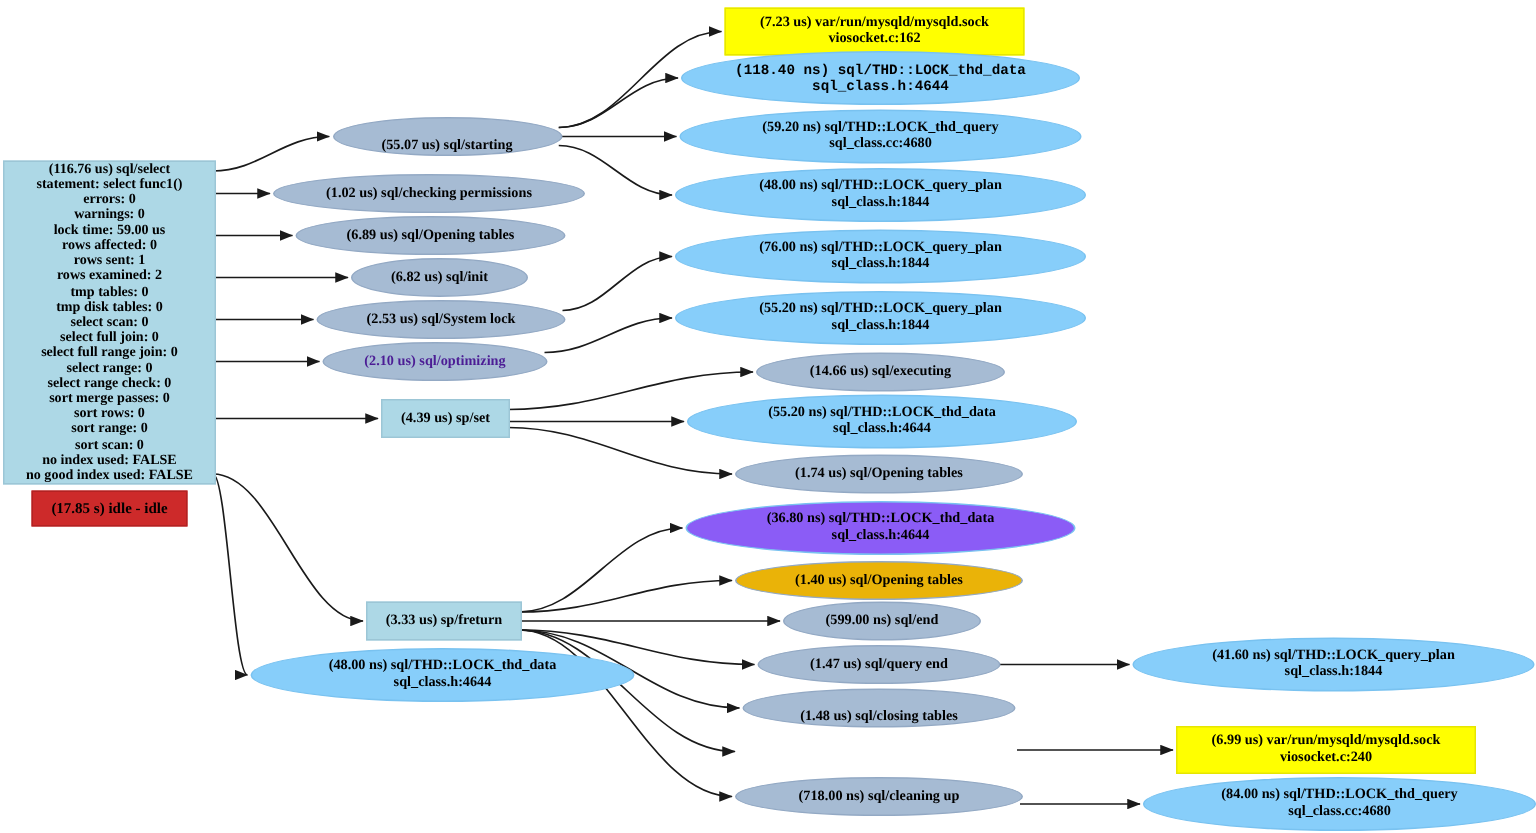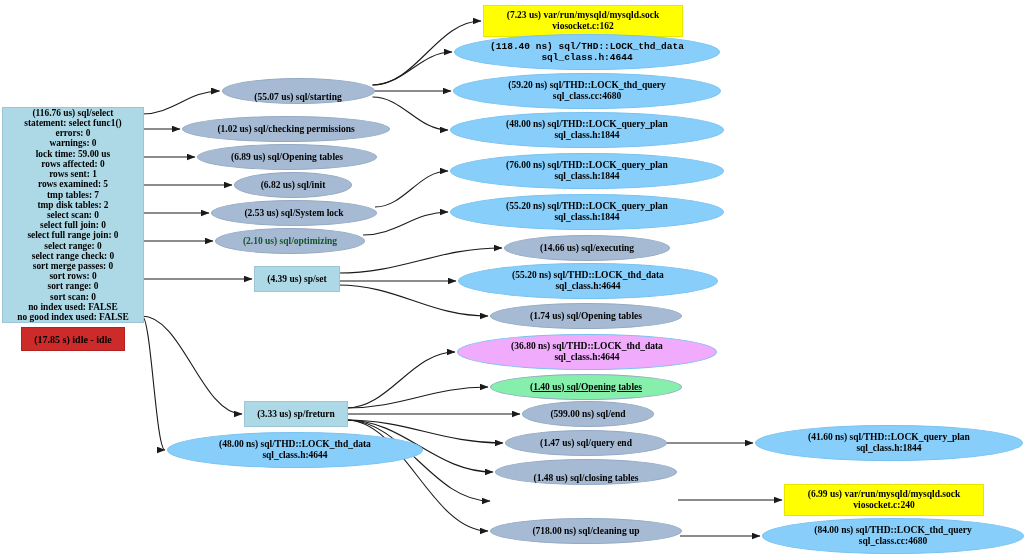--- a/index.html
+++ b/index.html
@@ -81,23 +81,23 @@
       <path data-name="edge-sql-cleaning-up--lock-thd-query-4680-b" fill="none" stroke="#1a1a1a" stroke-width="1.1" marker-end="url(#arrow)" d="M680,536 C712,536 728,536 760,536"></path>
     </svg>
     <div class="node box statement" data-name="node-sql-select" style="left: 2px; top: 107px; width: 142px; height: 216px; background: rgb(173, 216, 230); border-color: rgb(156, 198, 214); color: rgb(0, 0, 0);">
       <span class="line" data-name="node-label">(116.76 us) sql/select</span>
       <span class="line" data-name="node-label">statement: select func1()</span>
       <span class="line" data-name="node-label">errors: 0</span>
       <span class="line" data-name="node-label">warnings: 0</span>
       <span class="line" data-name="node-label">lock time: 59.00 us</span>
       <span class="line" data-name="node-label">rows affected: 0</span>
       <span class="line" data-name="node-label">rows sent: 1</span>
-      <span class="line" data-name="node-label">rows examined: 5</span>
-      <span class="line" data-name="node-label">tmp tables: 7</span>
-      <span class="line" data-name="node-label">tmp disk tables: 2</span>
+      <span class="line" data-name="node-label">rows examined: 2</span>
+      <span class="line" data-name="node-label">tmp tables: 0</span>
+      <span class="line" data-name="node-label">tmp disk tables: 0</span>
       <span class="line" data-name="node-label">select scan: 0</span>
       <span class="line" data-name="node-label">select full join: 0</span>
       <span class="line" data-name="node-label">select full range join: 0</span>
       <span class="line" data-name="node-label">select range: 0</span>
       <span class="line" data-name="node-label">select range check: 0</span>
       <span class="line" data-name="node-label">sort merge passes: 0</span>
       <span class="line" data-name="node-label">sort rows: 0</span>
       <span class="line" data-name="node-label">sort range: 0</span>
       <span class="line" data-name="node-label">sort scan: 0</span>
       <span class="line" data-name="node-label">no index used: FALSE</span>
@@ -114,21 +114,21 @@
     </div>
     <div class="node ellipse stage" data-name="node-sql-opening-tables-1" style="left: 197px; top: 144px; width: 180px; height: 26px; background: rgb(166, 187, 211); border-color: rgb(147, 169, 196); color: rgb(0, 0, 0);">
       <span class="line" data-name="node-label">(6.89 us) sql/Opening tables</span>
     </div>
     <div class="node ellipse stage" data-name="node-sql-init" style="left: 234px; top: 172px; width: 118px; height: 26px; background: rgb(166, 187, 211); border-color: rgb(147, 169, 196); color: rgb(0, 0, 0);">
       <span class="line" data-name="node-label">(6.82 us) sql/init</span>
     </div>
     <div class="node ellipse stage" data-name="node-sql-system-lock" style="left: 211px; top: 200px; width: 166px; height: 26px; background: rgb(166, 187, 211); border-color: rgb(147, 169, 196); color: rgb(0, 0, 0);">
       <span class="line" data-name="node-label">(2.53 us) sql/System lock</span>
     </div>
-    <div class="node ellipse stage" data-name="node-sql-optimizing" style="left: 215px; top: 228px; width: 150px; height: 26px; background: rgb(166, 187, 211); border-color: rgb(147, 169, 196); color: #14532d;">
+    <div class="node ellipse stage" data-name="node-sql-optimizing" style="left: 215px; top: 228px; width: 150px; height: 26px; background: rgb(166, 187, 211); border-color: rgb(147, 169, 196); color: #4c1d95;">
       <span class="line" data-name="node-label">(2.10 us) sql/optimizing</span>
     </div>
     <div class="node box statement" data-name="node-sp-set" style="left: 254px; top: 266px; width: 86px; height: 26px; background: rgb(173, 216, 230); border-color: rgb(156, 198, 214); color: rgb(0, 0, 0);">
       <span class="line" data-name="node-label">(4.39 us) sp/set</span>
     </div>
     <div class="node box statement" data-name="node-sp-freturn" style="left: 244px; top: 401px; width: 104px; height: 26px; background: rgb(173, 216, 230); border-color: rgb(156, 198, 214); color: rgb(0, 0, 0);">
       <span class="line" data-name="node-label">(3.33 us) sp/freturn</span>
     </div>
     <div class="node ellipse synch" data-name="node-lock-thd-data-4644-main" style="left: 167px; top: 432px; width: 256px; height: 36px; background: rgb(135, 206, 250); border-color: rgb(121, 194, 240); color: rgb(0, 0, 0);">
       <span class="line" data-name="node-label">(48.00 ns) sql/THD::LOCK_thd_data</span>
@@ -161,25 +161,25 @@
     <div class="node ellipse stage" data-name="node-sql-executing" style="left: 504px; top: 235px; width: 166px; height: 26px; background: rgb(166, 187, 211); border-color: rgb(147, 169, 196); color: rgb(0, 0, 0);">
       <span class="line" data-name="node-label">(14.66 us) sql/executing</span>
     </div>
     <div class="node ellipse synch" data-name="node-lock-thd-data-4644-b" style="left: 458px; top: 263px; width: 260px; height: 36px; background: rgb(135, 206, 250); border-color: rgb(121, 194, 240); color: rgb(0, 0, 0); align-items: center;">
       <span class="line" data-name="node-label">(55.20 ns) sql/THD::LOCK_thd_data</span>
       <span class="line" data-name="node-label">sql_class.h:4644</span>
     </div>
     <div class="node ellipse stage" data-name="node-sql-opening-tables-2" style="left: 490px; top: 303px; width: 192px; height: 26px; background: rgb(166, 187, 211); border-color: rgb(147, 169, 196); color: rgb(0, 0, 0);">
       <span class="line" data-name="node-label">(1.74 us) sql/Opening tables</span>
     </div>
-    <div class="node ellipse synch" data-name="node-lock-thd-data-4644-c" style="left: 457px; top: 334px; width: 260px; height: 36px; background: #f0abfc; border-color: rgb(121, 194, 240); color: rgb(0, 0, 0);">
+    <div class="node ellipse synch" data-name="node-lock-thd-data-4644-c" style="left: 457px; top: 334px; width: 260px; height: 36px; background: #8b5cf6; border-color: rgb(121, 194, 240); color: rgb(0, 0, 0);">
       <span class="line" data-name="node-label">(36.80 ns) sql/THD::LOCK_thd_data</span>
       <span class="line" data-name="node-label">sql_class.h:4644</span>
     </div>
-    <div class="node ellipse stage" data-name="node-sql-opening-tables-3" style="left: 490px; top: 374px; width: 192px; height: 26px; background: #86efac; border-color: rgb(147, 169, 196); color: rgb(0, 0, 0); text-decoration: underline;">
+    <div class="node ellipse stage" data-name="node-sql-opening-tables-3" style="left: 490px; top: 374px; width: 192px; height: 26px; background: #eab308; border-color: rgb(147, 169, 196); color: rgb(0, 0, 0);">
       <span class="line" data-name="node-label">(1.40 us) sql/Opening tables</span>
     </div>
     <div class="node ellipse stage" data-name="node-sql-end" style="left: 522px; top: 401px; width: 132px; height: 26px; background: rgb(166, 187, 211); border-color: rgb(147, 169, 196); color: rgb(0, 0, 0);">
       <span class="line" data-name="node-label">(599.00 ns) sql/end</span>
     </div>
     <div class="node ellipse stage" data-name="node-sql-query-end" style="left: 505px; top: 430px; width: 162px; height: 26px; background: rgb(166, 187, 211); border-color: rgb(147, 169, 196); color: rgb(0, 0, 0);">
       <span class="line" data-name="node-label">(1.47 us) sql/query end</span>
     </div>
     <div class="node ellipse stage" data-name="node-sql-closing-tables" style="left: 495px; top: 459px; width: 182px; height: 26px; background: rgb(166, 187, 211); border-color: rgb(147, 169, 196); color: rgb(0, 0, 0); justify-content: flex-end;">
       <span class="line" data-name="node-label">(1.48 us) sql/closing tables</span>

